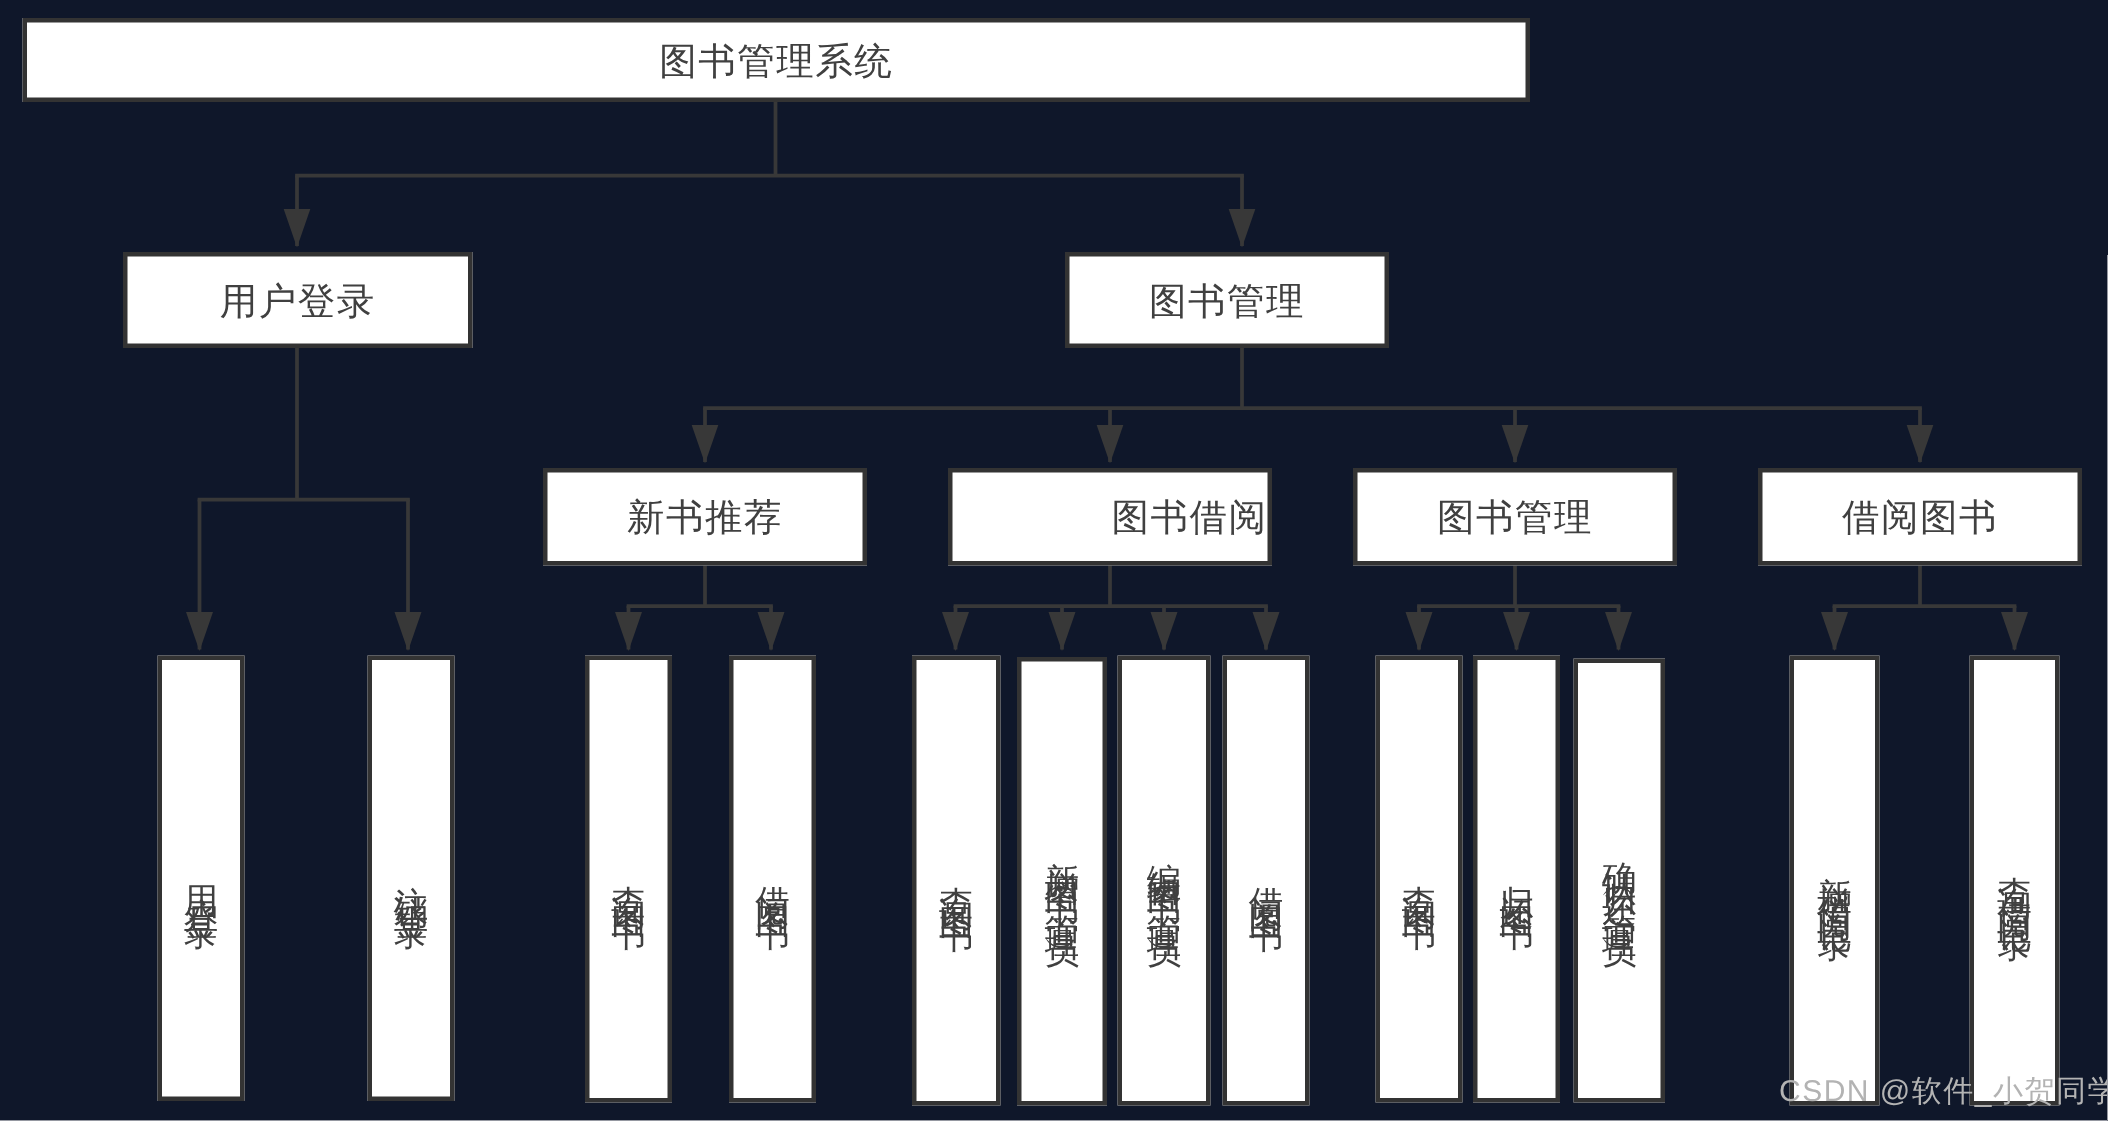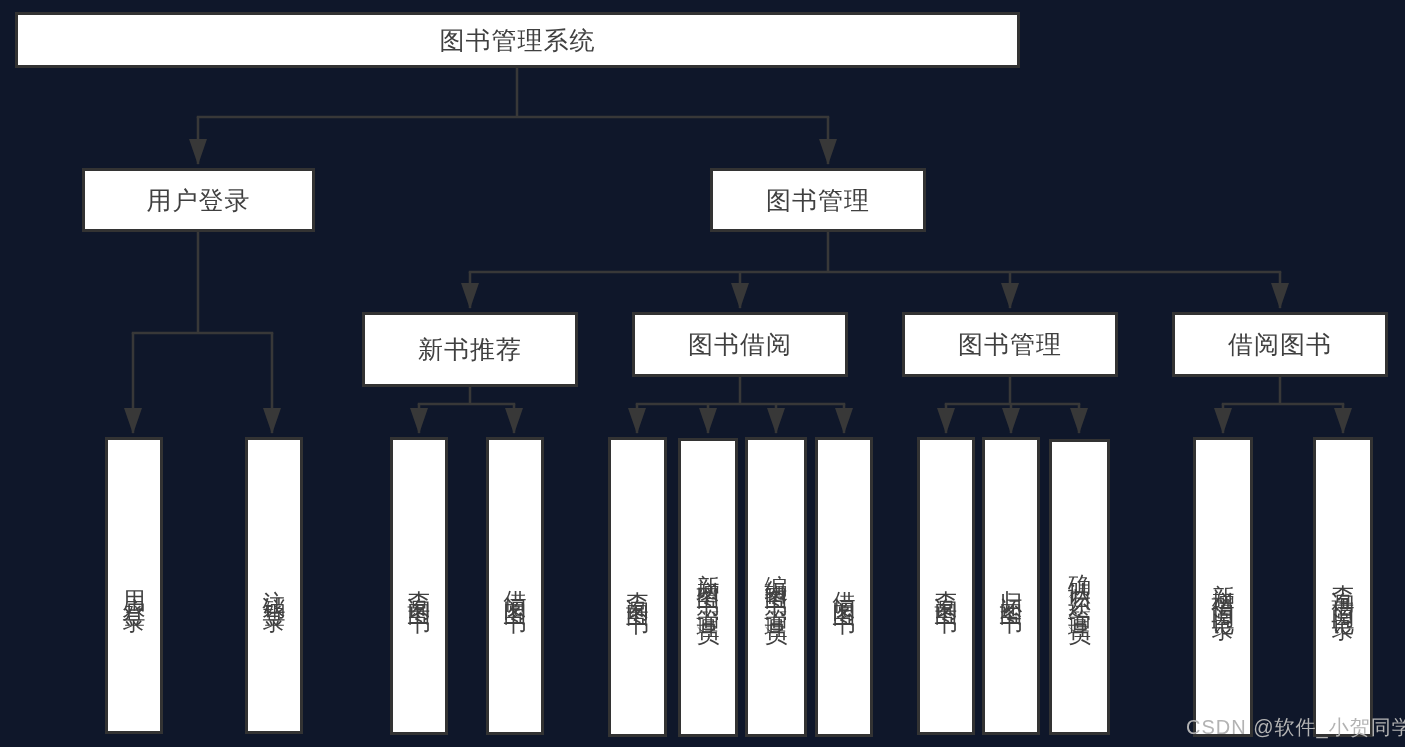--- a/index.html
+++ b/index.html
@@ -110,24 +110,24 @@
     <span class="hlabel">图书管理系统</span>
   </div>
 
   <div class="node" style="left:82px; top:168px; width:233px; height:64px;">
     <span class="hlabel">用户登录</span>
   </div>
   <div class="node" style="left:710px; top:168px; width:216px; height:64px;justify-content:center;">
     <span class="hlabel">图书管理</span>
   </div>
 
-  <div class="node" style="left:362px; top:312px; width:216px; height:75px;">
+  <div class="node" style="left:362px; top:312px; width:216px; height:65px;">
     <span class="hlabel">新书推荐</span>
   </div>
-  <div class="node" style="left:632px; top:312px; width:216px; height:65px;">
+  <div class="node" style="left:632px; top:312px; width:216px; height:65px;justify-content:flex-end;">
     <span class="hlabel">图书借阅</span>
   </div>
   <div class="node" style="left:902px; top:312px; width:216px; height:65px;">
     <span class="hlabel">图书管理</span>
   </div>
   <div class="node" style="left:1172px; top:312px; width:216px; height:65px;">
     <span class="hlabel">借阅图书</span>
   </div>
 
   <div class="node" style="left:105px; top:437px; width:58px; height:297px;">

